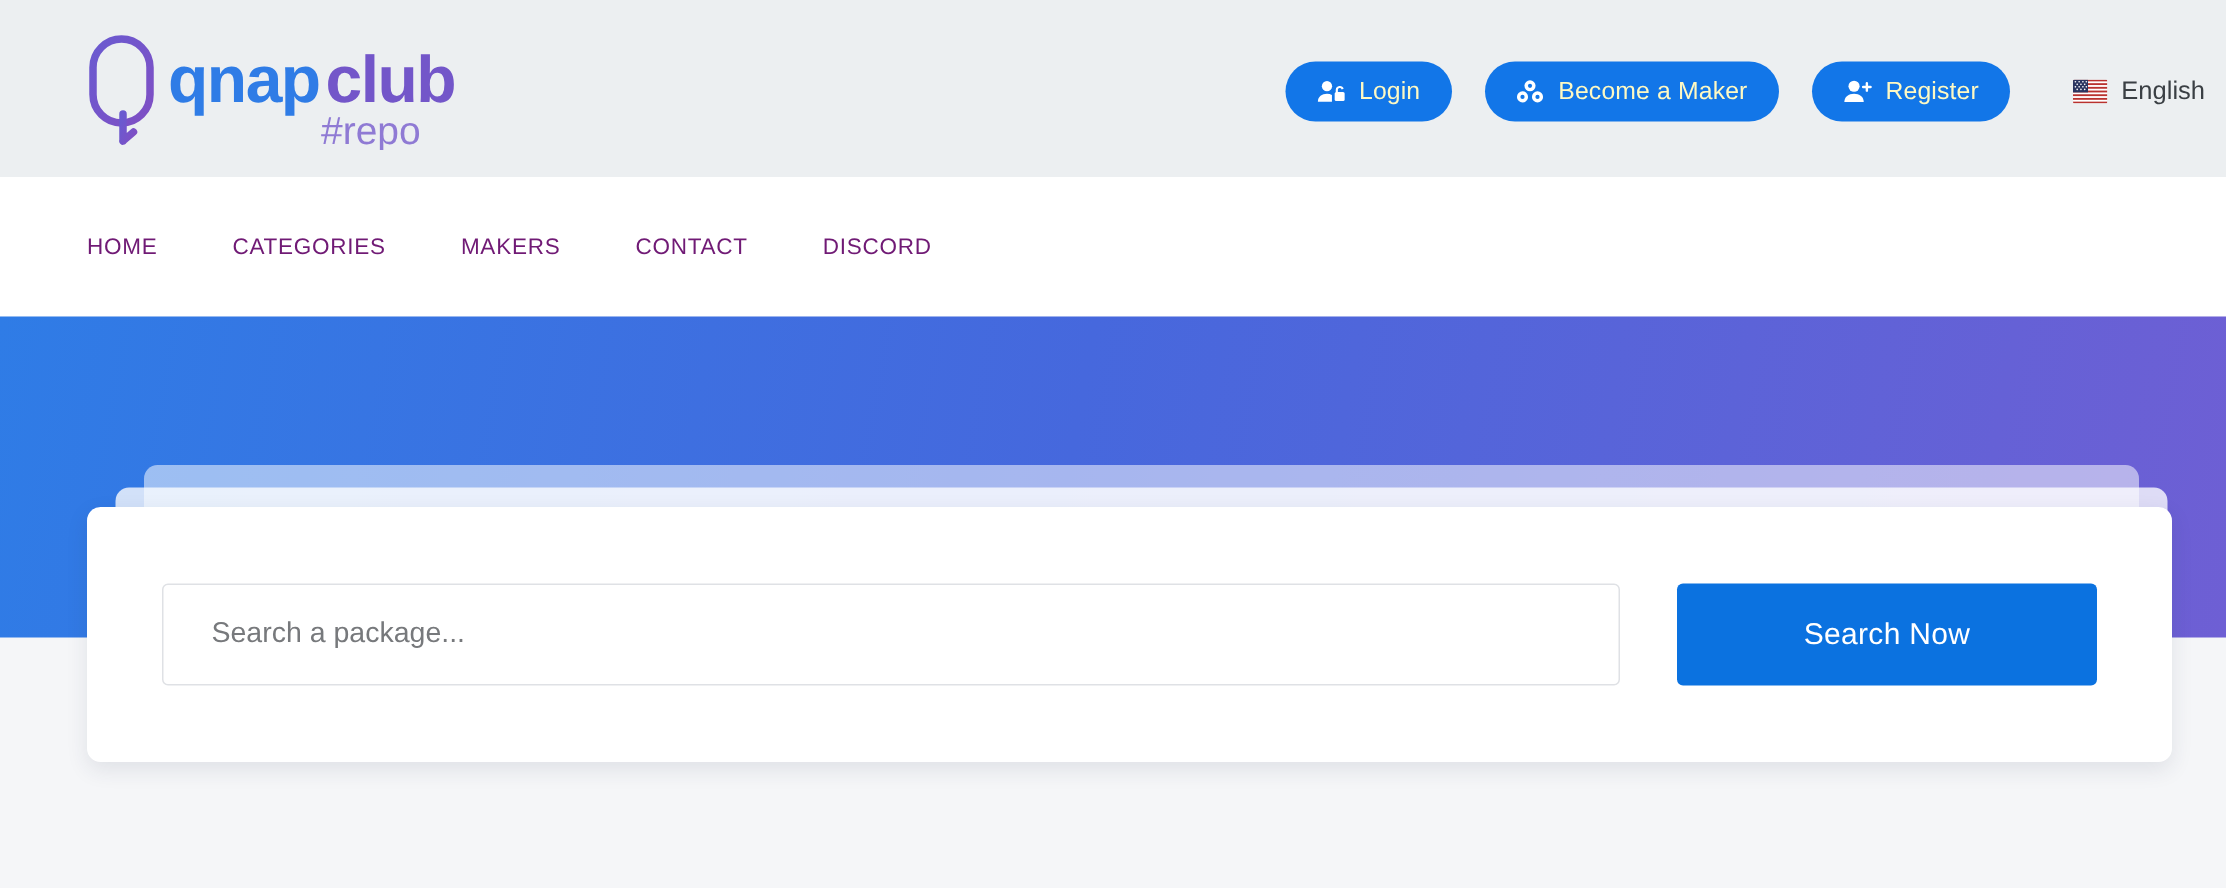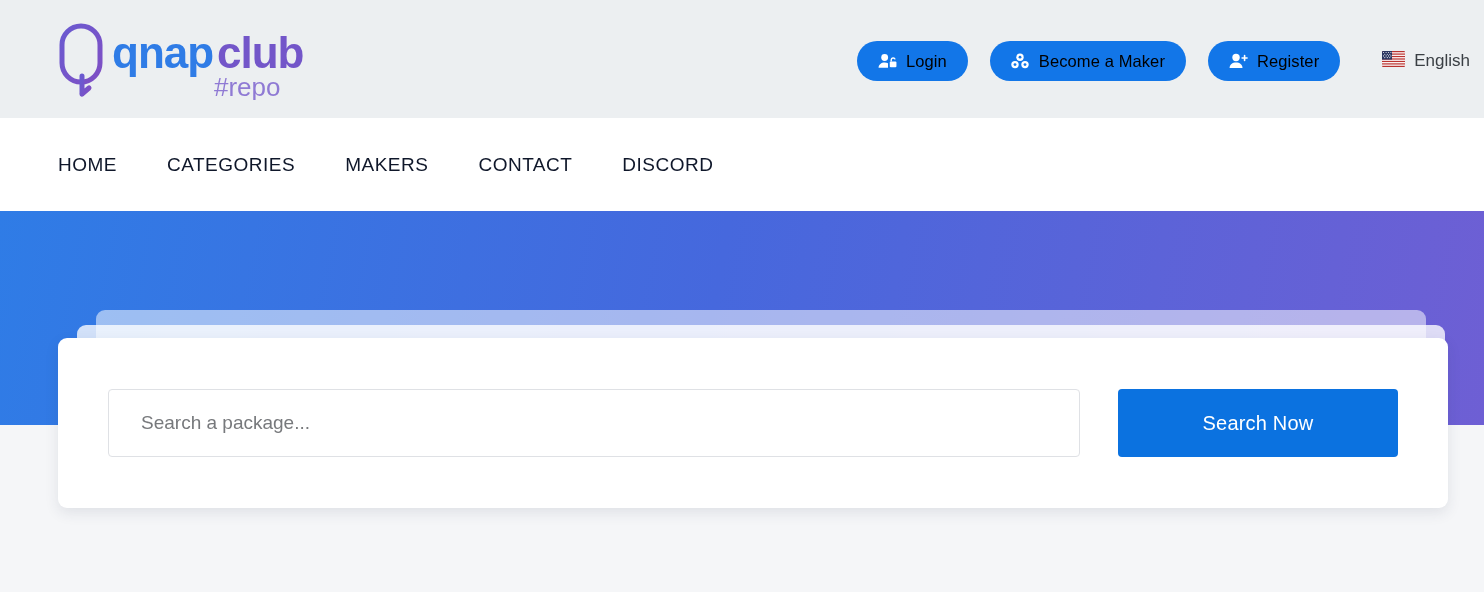--- a/index.html
+++ b/index.html
@@ -58,42 +58,42 @@
   .btn-pill {
     display: inline-flex;
     align-items: center;
     justify-content: center;
     gap: 9px;
     height: 40px;
     padding: 0 21px;
     border: none;
     border-radius: 20px;
     background: #1276e8;
-    color: #000000;
+    color: #fef9c3;
     font-family: "Liberation Sans", sans-serif;
     font-size: 16.5px;
     letter-spacing: .1px;
     cursor: pointer;
     white-space: nowrap;
   }
   .btn-pill + .btn-pill { margin-left: 22px; }
 
   .btn-icon {
     display: inline-flex;
     align-items: center;
     justify-content: center;
     width: 19px;
     height: 17px;
     flex: none;
   }
   .btn-icon svg { display: block; }
 
   .lang-select {
     display: inline-flex;
-    align-items: flex-start;
+    align-items: center;
     gap: 9px;
     margin-left: 42px;
     cursor: pointer;
     color: #3a3f44;
     font-size: 17px;
     white-space: nowrap;
   }
   .flag-icon {
     display: inline-block;
     width: 23px;
@@ -118,23 +118,23 @@
     position: absolute;
     left: 58px;
     top: 0;
     height: 93px;
     display: flex;
     align-items: center;
     list-style: none;
     gap: 0;
   }
   .nav-item {
-    font-size: 19px;
+    font-size: 15px;
     letter-spacing: .5px;
-    color: #0f172a;
+    color: #701a75;
     text-transform: uppercase;
     cursor: pointer;
     margin-right: 50px;
     white-space: nowrap;
   }
   .nav-item:last-child { margin-right: 12px; }
 
   
   .hero {
     position: absolute;

